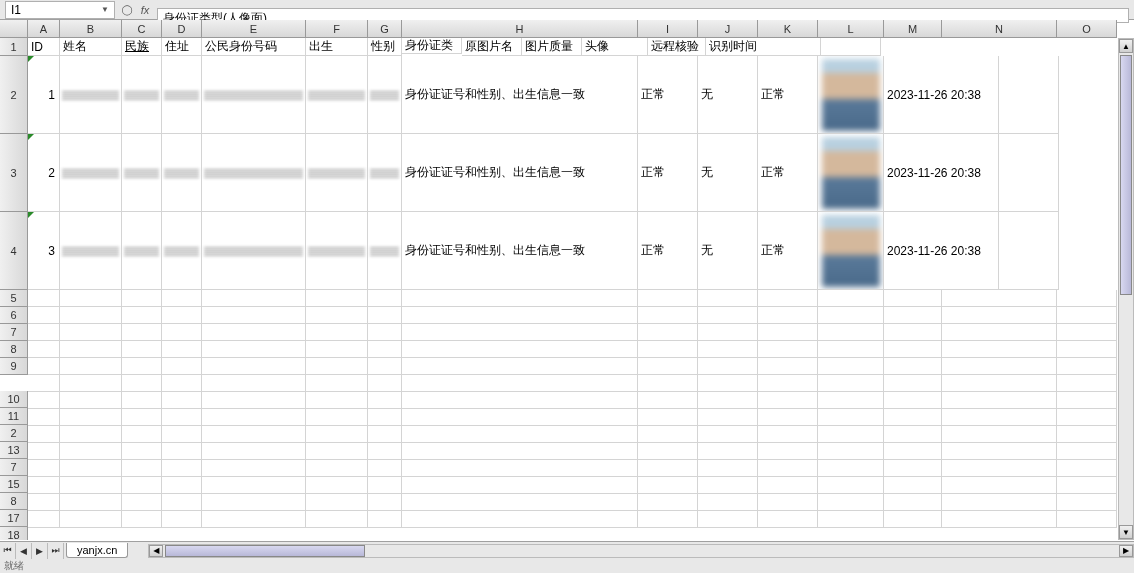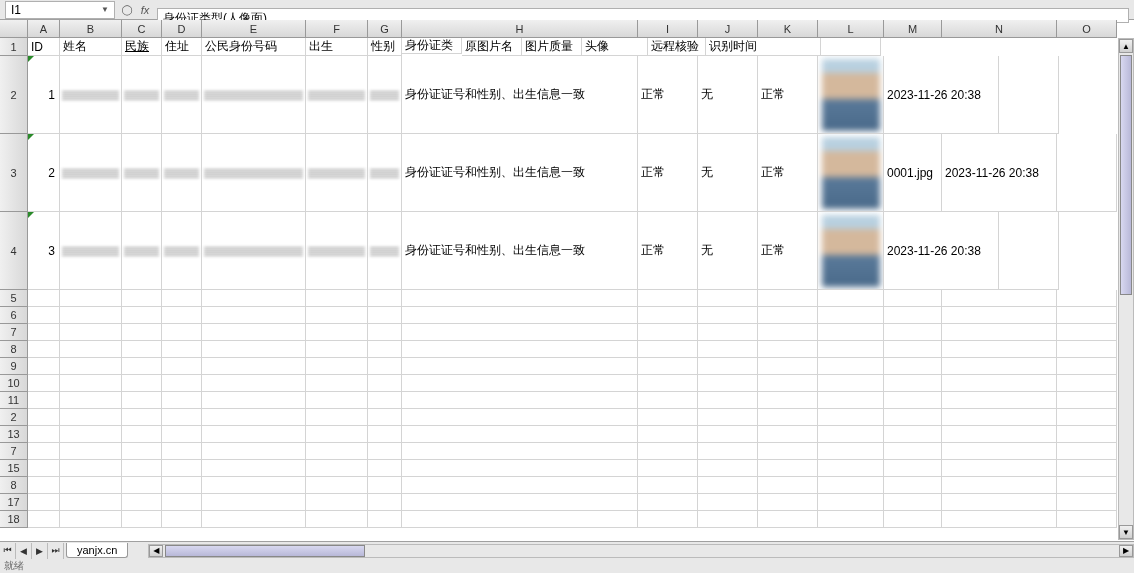--- a/index.html
+++ b/index.html
@@ -261,21 +261,21 @@
   <div class="row-headers" id="rowHeaders">
       <div class="row-header" style="height: 18px;">1</div>
       <div class="row-header" style="height: 78px;">2</div>
       <div class="row-header" style="height: 78px;">3</div>
       <div class="row-header" style="height: 78px;">4</div>
       <div class="row-header" style="height: 17px;">5</div>
       <div class="row-header" style="height: 17px;">6</div>
       <div class="row-header" style="height: 17px;">7</div>
       <div class="row-header" style="height: 17px;">8</div>
       <div class="row-header" style="height: 17px;">9</div>
-      <div class="row-header" style="height: 17px;">10</div>
+      <div class="row-header" style="height: 17px; margin-top: 16px;">10</div>
       <div class="row-header" style="height: 17px;">11</div>
       <div class="row-header" style="height: 17px;">2</div>
       <div class="row-header" style="height: 17px;">13</div>
       <div class="row-header" style="height: 17px;">7</div>
       <div class="row-header" style="height: 17px;">15</div>
       <div class="row-header" style="height: 17px;">8</div>
       <div class="row-header" style="height: 17px;">17</div>
       <div class="row-header" style="height: 17px;">18</div>
     </div>
   <div class="cells" id="cells">
@@ -321,21 +321,20 @@
         <div class="cell blurred" style="width: 104px; height: 78px; position: relative;"></div>
         <div class="cell blurred" style="width: 62px; height: 78px; position: relative;"></div>
         <div class="cell blurred" style="width: 34px; height: 78px; position: relative;"></div>
         <div class="cell" style="width: 236px; height: 78px; position: relative;">身份证证号和性别、出生信息一致</div>
         <div class="cell" style="width: 60px; height: 78px; position: relative;">正常</div>
         <div class="cell" style="width: 60px; height: 78px; position: relative;">无</div>
         <div class="cell" style="width: 60px; height: 78px; position: relative;">正常</div>
         <div class="cell" style="width: 66px; height: 78px; position: relative; padding: 0px;">
           <div class="avatar"></div>
         </div>
-        <div class="cell" style="width: 58px; height: 78px; position: relative;">0001.jpg</div>
         <div class="cell" style="width: 115px; height: 78px; position: relative;">2023-11-26 20:38</div>
         <div class="cell" style="width: 60px; height: 78px; position: relative;"></div>
       </div>
       <div class="cell-row">
         <div class="cell id" style="width: 32px; height: 78px; position: relative;">3<div class="green-tri"></div></div>
         <div class="cell blurred" style="width: 62px; height: 78px; position: relative;"></div>
         <div class="cell blurred" style="width: 40px; height: 78px; position: relative;"></div>
         <div class="cell blurred" style="width: 40px; height: 78px; position: relative;"></div>
         <div class="cell blurred" style="width: 104px; height: 78px; position: relative;"></div>
         <div class="cell blurred" style="width: 62px; height: 78px; position: relative;"></div>

